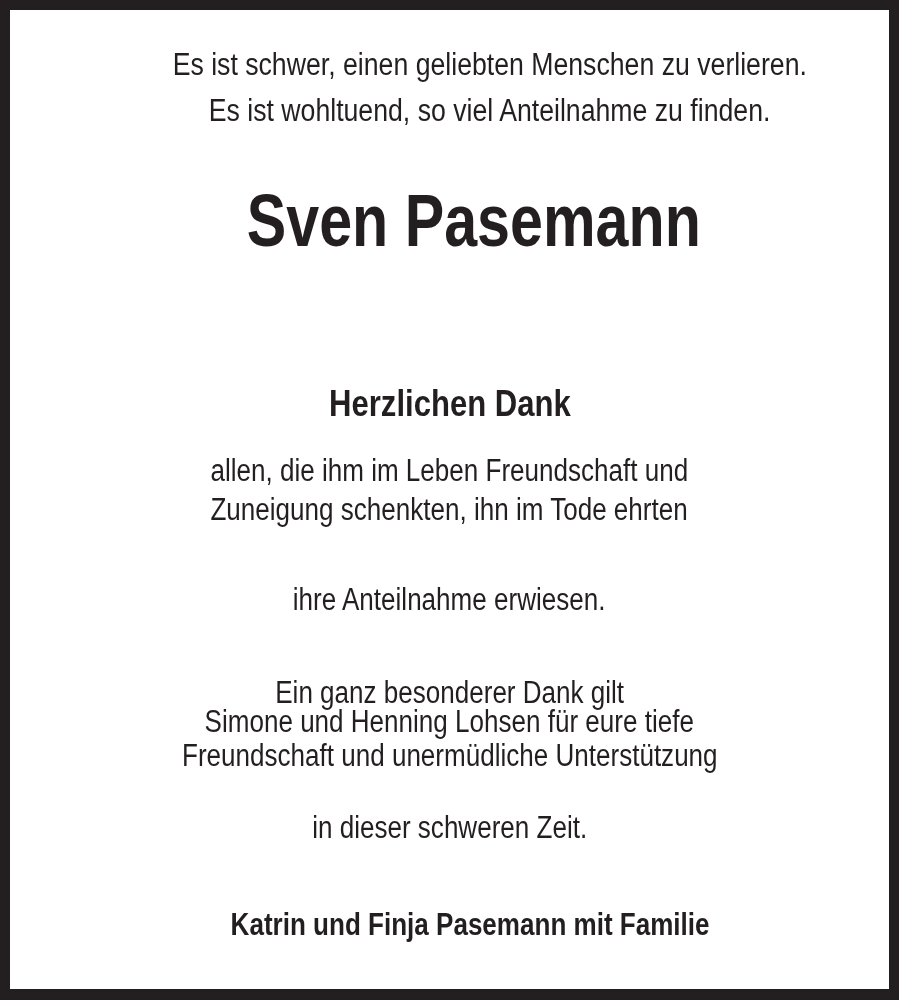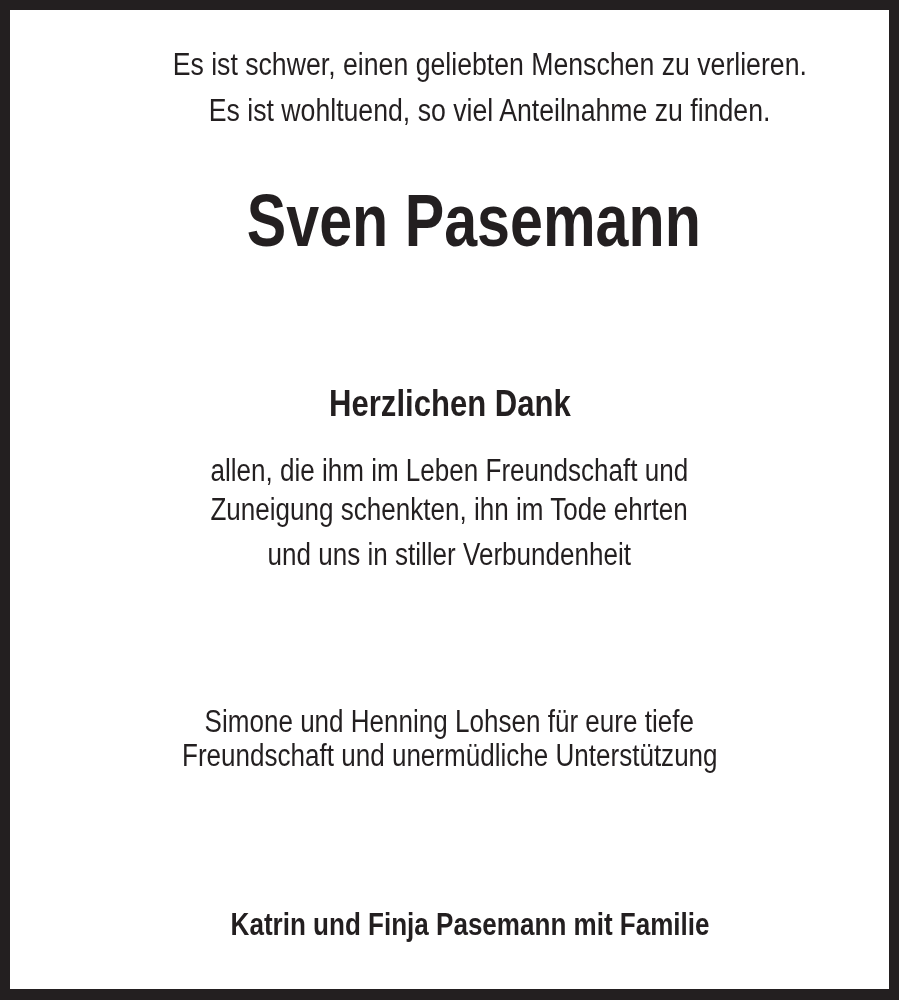--- a/index.html
+++ b/index.html
@@ -48,28 +48,34 @@
   <div class="line thanks-title" style="top:373px;">
     <span>Herzlichen Dank</span>
   </div>
 
   <div class="line body" style="top:437px;margin-top:6px;">
     <span>allen, die ihm im Leben Freundschaft und</span>
   </div>
   <div class="line body" style="top:482px;">
     <span>Zuneigung schenkten, ihn im Tode ehrten</span>
   </div>
-  <div class="line body" style="top:527px;">
-    <span>und uns in stiller Verbundenheit</span>
+  <div class="line body" style="top:572px;">
+    <span>ihre Anteilnahme erwiesen.</span>
   </div>
 
+  <div class="line body" style="top:665px;">
+    <span>Ein ganz besonderer Dank gilt</span>
+  </div>
   <div class="line body" style="top:694px;">
     <span>Simone und Henning Lohsen für eure tiefe</span>
   </div>
   <div class="line body" style="top:728px;">
     <span>Freundschaft und unermüdliche Unterstützung</span>
+  </div>
+  <div class="line body" style="top:800px;">
+    <span>in dieser schweren Zeit.</span>
   </div>
 
   <div class="line signature" style="top:897px;">
     <span>Katrin und Finja Pasemann mit Familie</span>
   </div>
 
 </div>
 
 </body></html>

